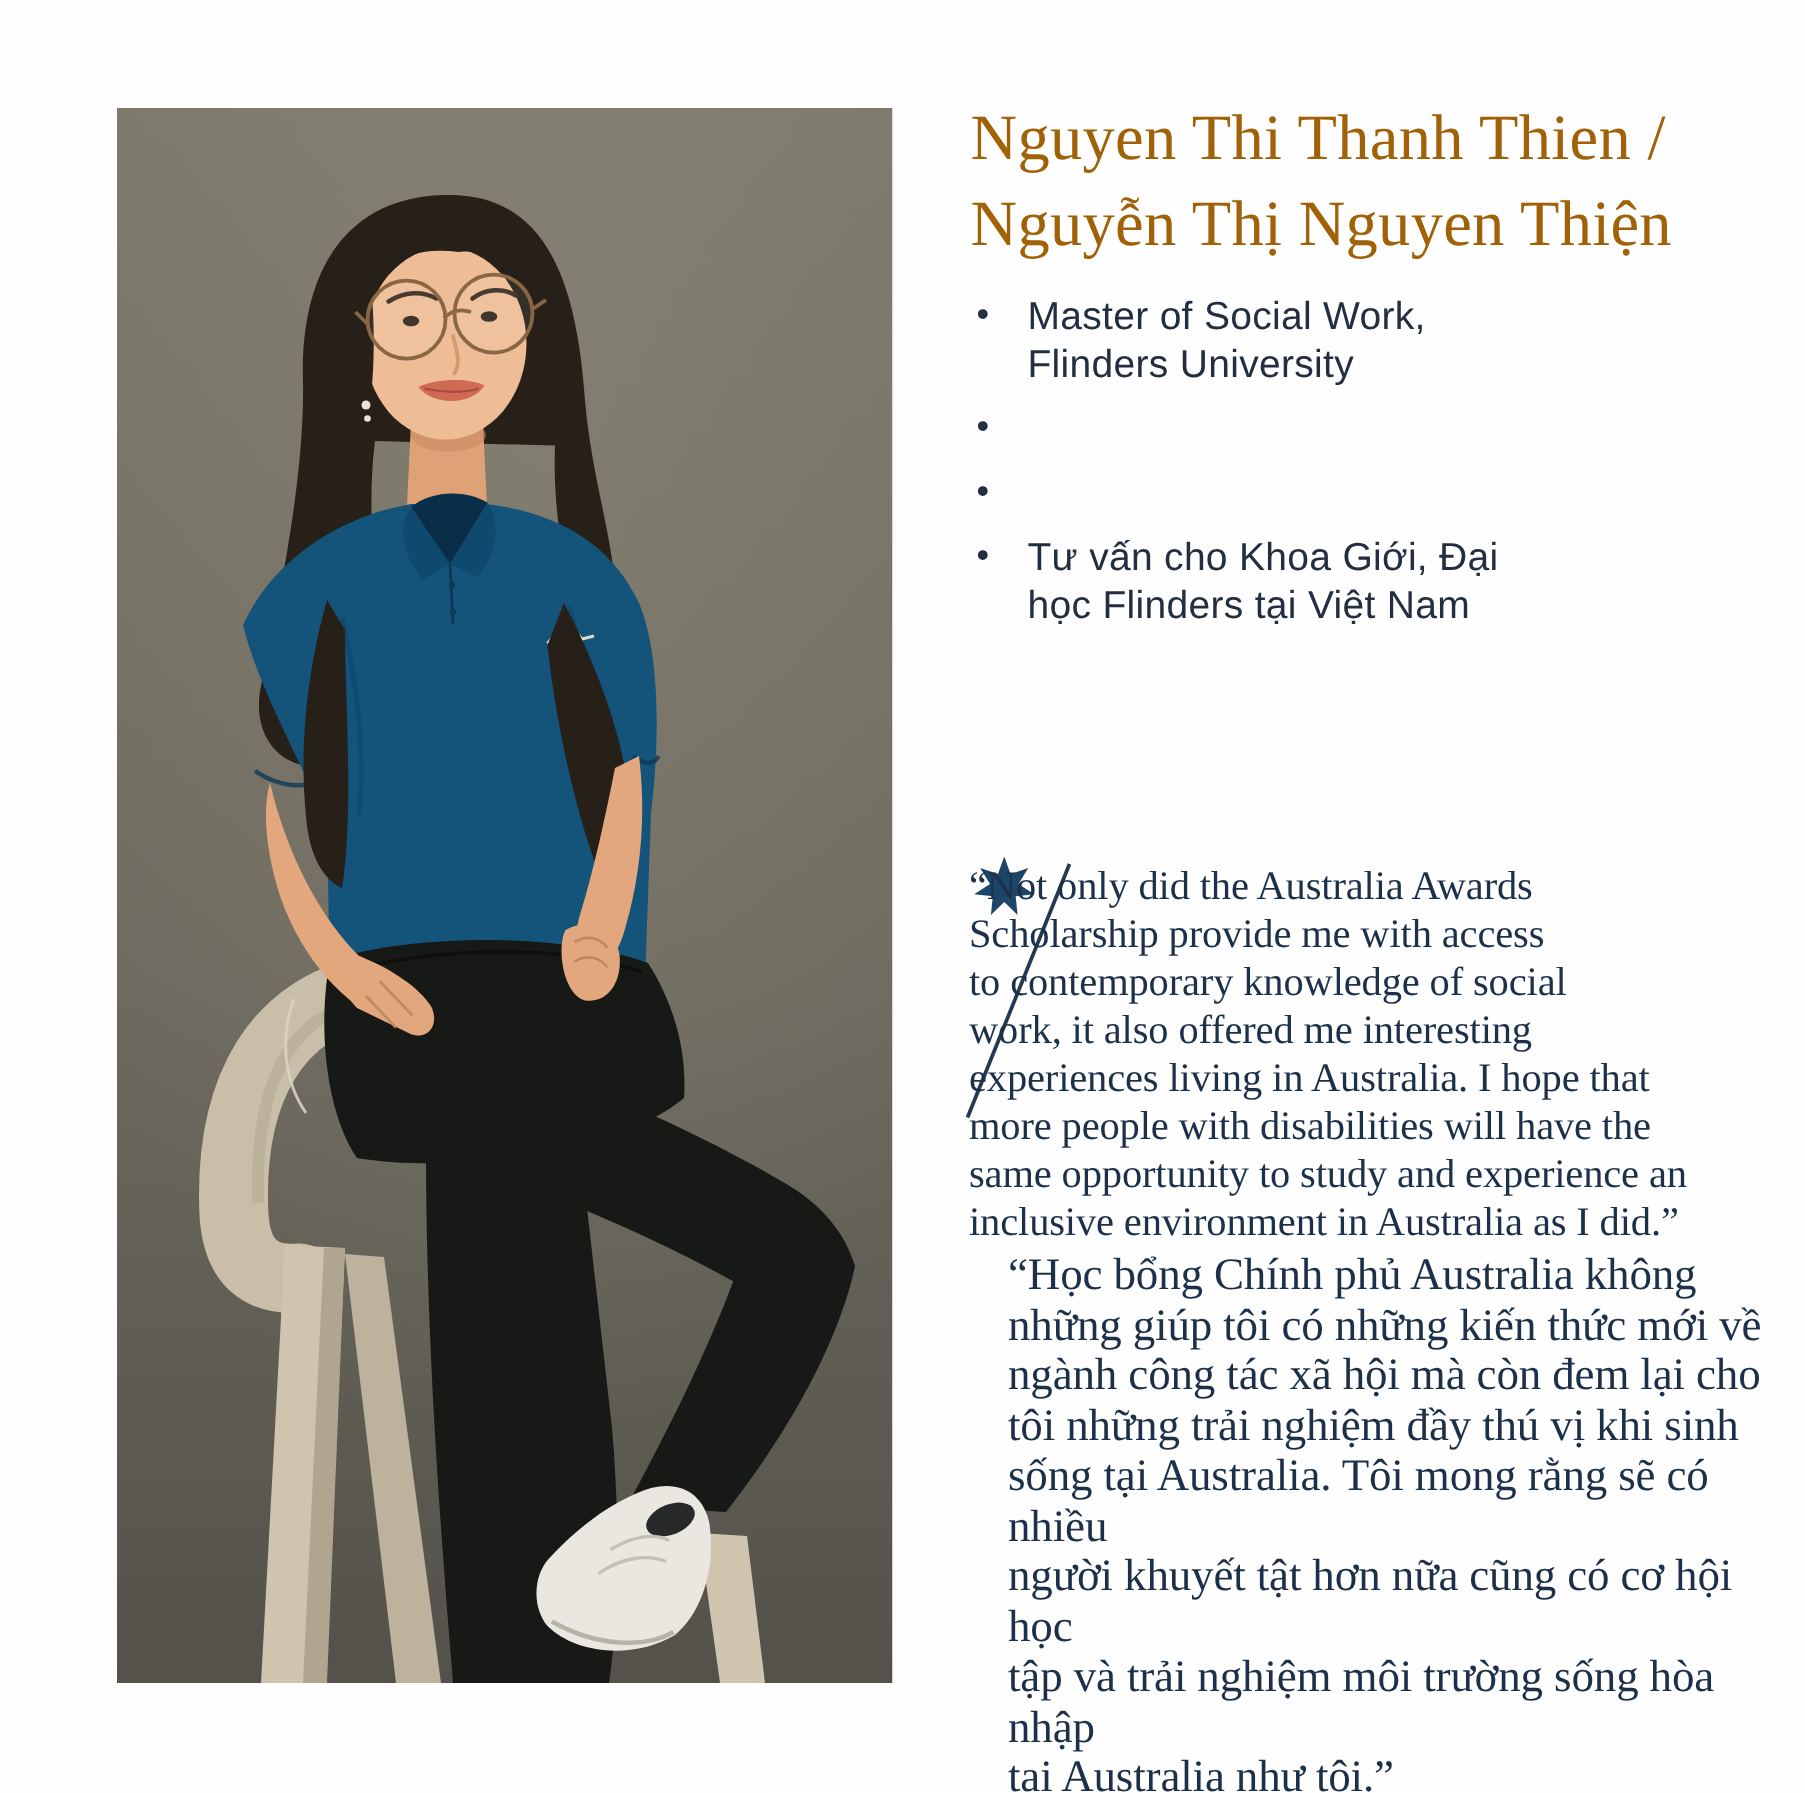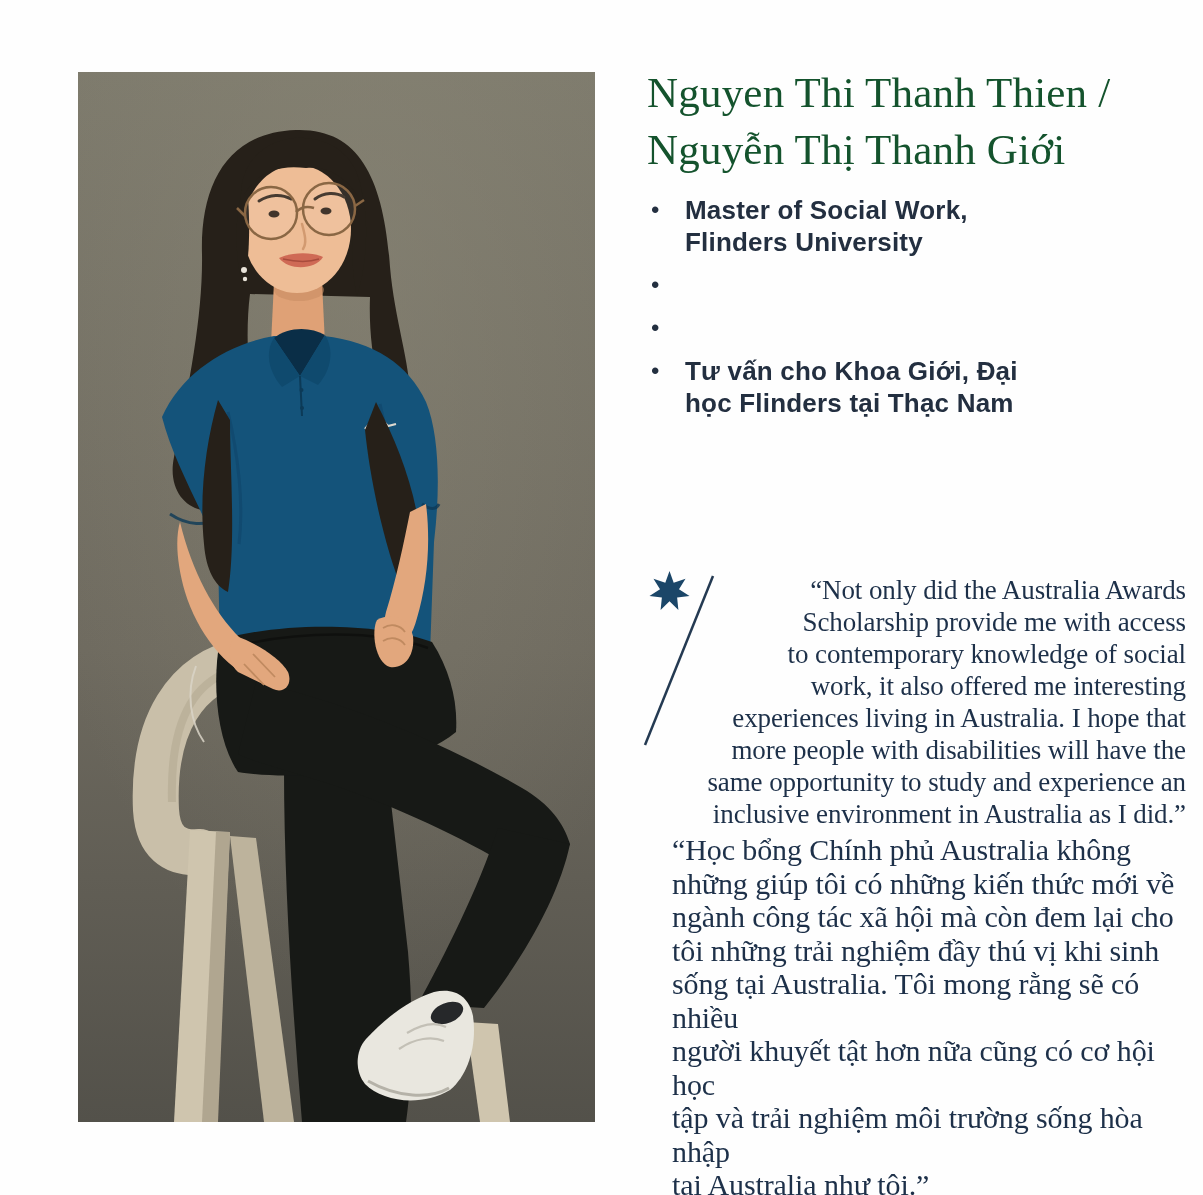--- a/index.html
+++ b/index.html
@@ -9,44 +9,44 @@
     background:#fefefe;
     overflow:hidden;
     font-family:"Liberation Serif","DejaVu Serif",serif;
   }
   .photo{
     position:absolute;left:78px;top:72px;width:517px;height:1050px;
   }
   .photo svg{display:block;}
   .name{
     position:absolute;left:647px;top:64px;width:540px;
-    color:#14532d;
+    color:#a16207;
     font-family:"Liberation Serif","DejaVu Serif",serif;
     font-size:43px;line-height:57px;
     letter-spacing:0.2px;
   }
   .name-line{display:block;white-space:nowrap;}
   .credentials{
     list-style:none;margin:0;padding:0;
     position:absolute;left:648px;top:194px;width:520px;
     font-family:"Liberation Sans","DejaVu Sans",sans-serif;
     font-size:26px;line-height:32px;
     color:#232f40;
   }
   .credentials li{display:flex;margin-bottom:11px;}
   .credentials .dot{
     flex:0 0 34px;width:34px;padding-left:3px;
     font-size:24px;line-height:32px;
   }
-  .cred-text{white-space:pre-line;letter-spacing:0.2px;font-weight:bold;}
+  .cred-text{white-space:pre-line;letter-spacing:0.2px;}
   .star{position:absolute;left:648px;top:570px;width:43px;height:43px;}
   .slash{position:absolute;left:637px;top:573px;width:84px;height:176px;}
   .quote-en{
     position:absolute;left:646px;top:574px;width:540px;
-    text-align:right;white-space:pre-line;
+    text-align:left;white-space:pre-line;
     color:#1d3049;
     font-size:27px;line-height:32px;
     letter-spacing:-0.1px;
   }
   .quote-vi{
     position:absolute;left:672px;top:833px;width:525px;
     text-align:left;white-space:pre-line;
     color:#1d3049;
     font-size:30px;line-height:33.5px;
     letter-spacing:-0.1px;
@@ -148,39 +148,39 @@
           <path d="M 329,961 C 344,952 358,950 368,955 M 321,977 C 337,966 354,964 366,969" stroke="#c3c0b6" stroke-width="2.2" fill="none"></path>
           <path d="M 290,1009 C 320,1026 352,1027 371,1016" stroke="#b5b2a8" stroke-width="3" fill="none"></path>
         </g>
         <path d="M 118,594 C 108,620 112,650 126,670" stroke="#d9d4c7" stroke-width="2" fill="none" opacity="0.85"></path>
       </g>
     </svg>
   </div>
 
   <h1 class="name" style="margin:0;font-weight:normal;">
     <span class="name-line">Nguyen Thi Thanh Thien /</span>
-    <span class="name-line">Nguyễn Thị Thanh Giới</span>
+    <span class="name-line">Nguyễn Thị Nguyen Thiện</span>
   </h1>
 
   <ul class="credentials">
     <li>
       <span class="dot">•</span>
       <span class="cred-text">Master of Social Work,
 Flinders University</span>
     </li>
     <li>
       <span class="dot">•</span>
     </li>
     <li>
       <span class="dot">•</span>
     </li>
     <li>
       <span class="dot">•</span>
       <span class="cred-text">Tư vấn cho Khoa Giới, Đại
-học Flinders tại Thạc Nam</span>
+học Flinders tại Việt Nam</span>
     </li>
   </ul>
 
   <div class="star">
     <svg viewBox="0 0 44 44" width="43" height="43">
       <polygon fill="#1b4668" points="22,1 26.3,13 38.4,8.9 31.7,19.8 42.5,26.7 29.8,28.2 31.1,40.9 22,32 12.9,40.9 14.2,28.2 1.5,26.7 12.3,19.8 5.6,8.9 17.7,13"></polygon>
     </svg>
   </div>
   <div class="slash">
     <svg viewBox="0 0 84 176" width="84" height="176">

